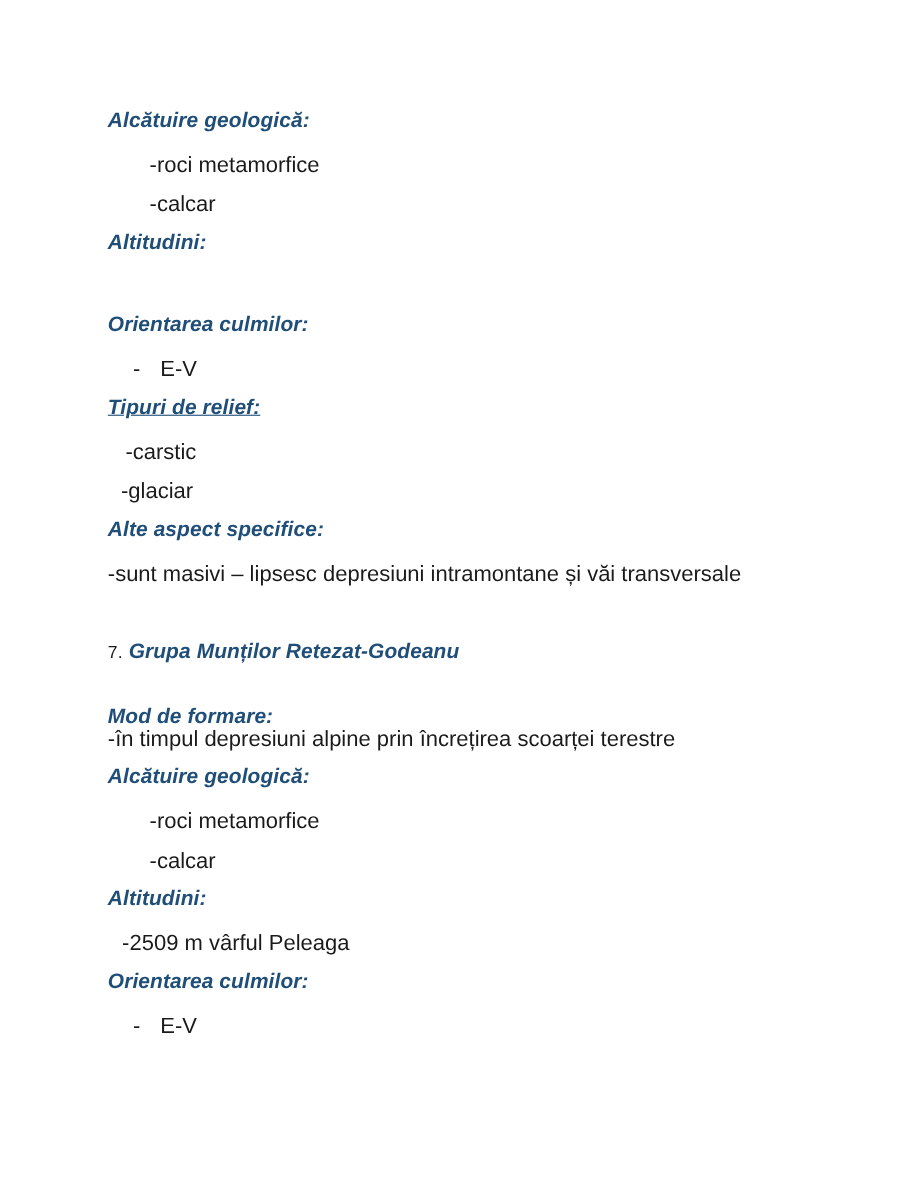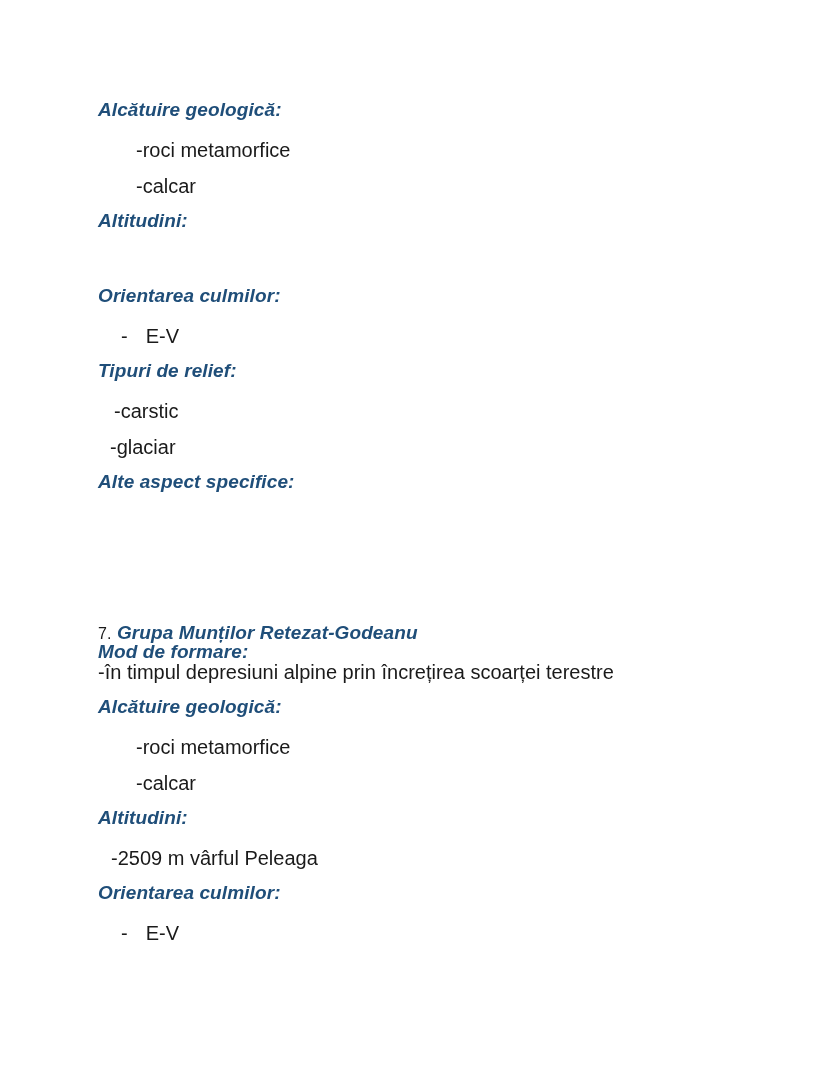--- a/index.html
+++ b/index.html
@@ -62,27 +62,28 @@
   <div class="line body-text indent-1" style="top:139px;">-roci metamorfice</div>
   <div class="line body-text indent-1" style="top:175px;">-calcar</div>
 
   <div class="line heading" style="top:210px;">Altitudini:</div>
 
   <div class="line heading" style="top:285px;">Orientarea culmilor:</div>
   <div class="line body-text indent-dash" style="top:325px;">
     <span>-</span><span class="dash-gap"></span><span>E-V</span>
   </div>
 
-  <div class="line heading" style="top:360px;">Tipuri de relief:</div>
+  <div class="line heading" style="top:360px;text-decoration:underline;">Tipuri de relief:</div>
   <div class="line body-text indent-small" style="top:400px;text-align:center;">-carstic</div>
   <div class="line body-text indent-small2" style="top:436px;">-glaciar</div>
 
   <div class="line heading" style="top:471px;">Alte aspect specifice:</div>
+  <div class="line body-text" style="top:511px;">-sunt masivi – lipsesc depresiuni intramontane și văi transversale</div>
 
-  <div class="line heading" style="top:582px;margin-top:40px;">
+  <div class="line heading" style="top:582px;">
     <span class="num">7.</span>
     <span>Grupa Munților Retezat-Godeanu</span>
   </div>
 
   <div class="line heading" style="top:622px;margin-top:19px;">Mod de formare:</div>
   <div class="line body-text" style="top:661px;">-în timpul depresiuni alpine prin încrețirea scoarței terestre</div>
 
   <div class="line heading" style="top:696px;">Alcătuire geologică:</div>
   <div class="line body-text indent-1" style="top:736px;">-roci metamorfice</div>
   <div class="line body-text indent-1" style="top:772px;">-calcar</div>

